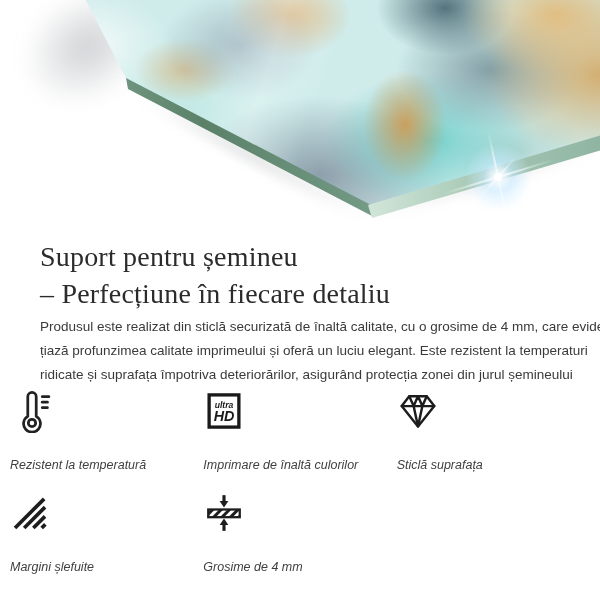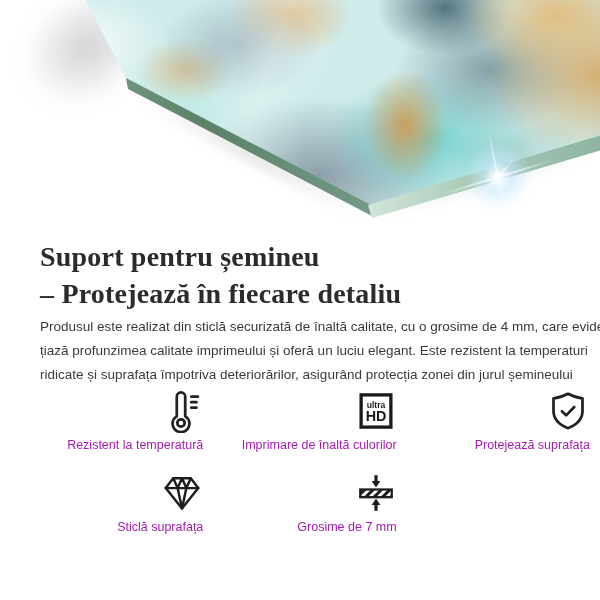--- a/index.html
+++ b/index.html
@@ -54,33 +54,33 @@
   .sparkle .ray{position:absolute;left:0;top:0;height:2px;transform-origin:center;
      background:linear-gradient(90deg,rgba(255,255,255,0),rgba(255,255,255,.95),rgba(255,255,255,0));}
   .sparkle .ray.a{width:116px;margin-left:-58px;margin-top:-1px;transform:rotate(-17deg);}
   .sparkle .ray.b{width:92px;margin-left:-46px;margin-top:-1px;transform:rotate(78deg);}
   .sparkle .ray.c{width:52px;margin-left:-26px;margin-top:-1px;transform:rotate(132deg);}
   .sparkle .core{position:absolute;left:-4px;top:-4px;width:8px;height:8px;border-radius:50%;
      background:#fff;box-shadow:0 0 10px 3px rgba(255,255,255,.95),0 0 22px 6px rgba(160,225,255,.5);}
 
   
   .content{padding:0 40px;}
-  h1{margin:6px 0 0 0;font-family:"Liberation Serif","DejaVu Serif",serif;font-weight:700;
+  h1{margin:6px 0 0 0;font-family:"Liberation Serif","DejaVu Serif",serif;font-weight:400;
      font-size:28px;line-height:37px;color:#2b2b2b;letter-spacing:.2px;}
   h1 span{display:block;white-space:nowrap;}
   .desc{margin:3px 0 0 0;font-size:13.5px;line-height:24px;color:#3a3a3a;}
   .desc span{display:block;white-space:nowrap;}
 
   
   .features{display:grid;grid-template-columns:1fr 1fr 1fr;row-gap:17px;
      padding:0 10px;margin-top:1px;}
-  .feature{display:flex;flex-direction:column;align-items:flex-end;}
+  .feature{display:flex;flex-direction:column;align-items:flex-start;font-style:italic;}
   .icon-box{height:46px;display:flex;align-items:center;justify-content:center;}
   .icon-box svg{display:block;}
-  .feature-label{margin-top:4px;font-size:12.5px;line-height:15px;color:#a21caf;text-align:center;white-space:nowrap;}
+  .feature-label{margin-top:24px;font-size:12.5px;line-height:15px;color:#404040;text-align:center;white-space:nowrap;}
 </style>
 </head>
 <body>
 
 <div class="stage">
 
   <section class="hero">
     <div class="shadow-left"></div>
     <div class="edge-shadow-1"></div>
     <div class="edge-shadow-2"></div>
@@ -92,21 +92,21 @@
       <span class="ray a"></span>
       <span class="ray b"></span>
       <span class="ray c"></span>
       <span class="core"></span>
     </div>
   </section>
 
   <div class="content">
     <h1>
       <span>Suport pentru șemineu</span>
-      <span>– Protejează în fiecare detaliu</span>
+      <span>– Perfecțiune în fiecare detaliu</span>
     </h1>
     <p class="desc">
       <span>Produsul este realizat din sticlă securizată de înaltă calitate, cu o grosime de 4 mm, care eviden-</span>
       <span>țiază profunzimea calitate imprimeului și oferă un luciu elegant. Este rezistent la temperaturi</span>
       <span>ridicate și suprafața împotriva deteriorărilor, asigurând protecția zonei din jurul șemineului</span>
     </p>
   </div>
 
   <div class="features">
 
@@ -127,55 +127,57 @@
       <div class="icon-box">
         <svg width="42" height="42" viewBox="0 0 24 24" fill="none">
           <rect x="3.5" y="2.8" width="17" height="18.4" stroke="#1a1a1a" stroke-width="1.9"></rect>
           <text x="12" y="10.2" text-anchor="middle" font-family="Liberation Sans, sans-serif" font-size="4.9" font-weight="700" fill="#1a1a1a">ultra</text>
           <text x="12" y="17.8" text-anchor="middle" font-family="Liberation Sans, sans-serif" font-size="8.2" font-weight="700" fill="#1a1a1a">HD</text>
         </svg>
       </div>
       <div class="feature-label">Imprimare de înaltă culorilor</div>
     </div>
 
-    <div class="feature">
-      <div class="icon-box">
-        <svg width="44" height="44" viewBox="0 0 24 24" fill="none" stroke="#222" stroke-width="1.5" stroke-linecap="round" stroke-linejoin="round">
-          <path d="M12 2.6c3 1.55 5.5 2.25 7.9 2.45v6.95c0 4.55-3.3 7.55-7.9 9.4-4.6-1.85-7.9-4.85-7.9-9.4V5.05C6.5 4.85 9 4.15 12 2.6Z"></path>
-          <path d="M8.7 12.1l2.3 2.3 4.4-4.6"></path>
-        </svg>
-      </div>
-      <div class="feature-label">Protejează suprafața</div>
-    </div>
 
     <div class="feature">
       <div class="icon-box">
         <svg width="42" height="42" viewBox="0 0 24 24" fill="none" stroke="#1d1d1d" stroke-width="1.4" stroke-linecap="round" stroke-linejoin="round">
           <path d="M7 3.6h10l4.3 5.6L12 20.8 2.7 9.2Z"></path>
           <line x1="2.7" y1="9.2" x2="21.3" y2="9.2"></line>
           <path d="M7 3.6 9.5 9.2 12 3.6 14.5 9.2 17 3.6"></path>
           <path d="M9.5 9.2 12 20.8 14.5 9.2"></path>
         </svg>
       </div>
       <div class="feature-label">Sticlă suprafața</div>
     </div>
 
+    <div class="feature">
+      <div class="icon-box">
+        <svg width="40" height="40" viewBox="0 0 24 24" fill="none" stroke="#1d1d1d" stroke-width="2.2" stroke-linecap="butt">
+          <line x1="3" y1="21" x2="20.5" y2="3.5"></line>
+          <line x1="8.5" y1="21" x2="21" y2="8.5"></line>
+          <line x1="14" y1="21" x2="21" y2="14"></line>
+          <line x1="19" y1="21" x2="21.2" y2="18.8"></line>
+        </svg>
+      </div>
+      <div class="feature-label">Margini șlefuite</div>
+    </div>
 
     <div class="feature">
       <div class="icon-box">
         <svg width="42" height="42" viewBox="0 0 24 24">
           <defs>
             <pattern id="hatch" width="3.4" height="3.4" patternUnits="userSpaceOnUse" patternTransform="rotate(45)">
               <rect width="1.7" height="3.4" fill="#1d1d1d"></rect>
             </pattern>
           </defs>
           <rect x="3" y="10" width="18" height="4.4" fill="url(#hatch)" stroke="#1d1d1d" stroke-width="1.3"></rect>
           <line x1="12" y1="1.8" x2="12" y2="5.6" stroke="#1d1d1d" stroke-width="1.8"></line>
           <polygon points="9.5,5.2 14.5,5.2 12,8.8" fill="#1d1d1d"></polygon>
           <line x1="12" y1="22.2" x2="12" y2="18.4" stroke="#1d1d1d" stroke-width="1.8"></line>
           <polygon points="9.5,18.8 14.5,18.8 12,15.2" fill="#1d1d1d"></polygon>
         </svg>
       </div>
-      <div class="feature-label">Grosime de 7 mm</div>
+      <div class="feature-label">Grosime de 4 mm</div>
     </div>
 
   </div>
 </div>
 
 </body></html>

